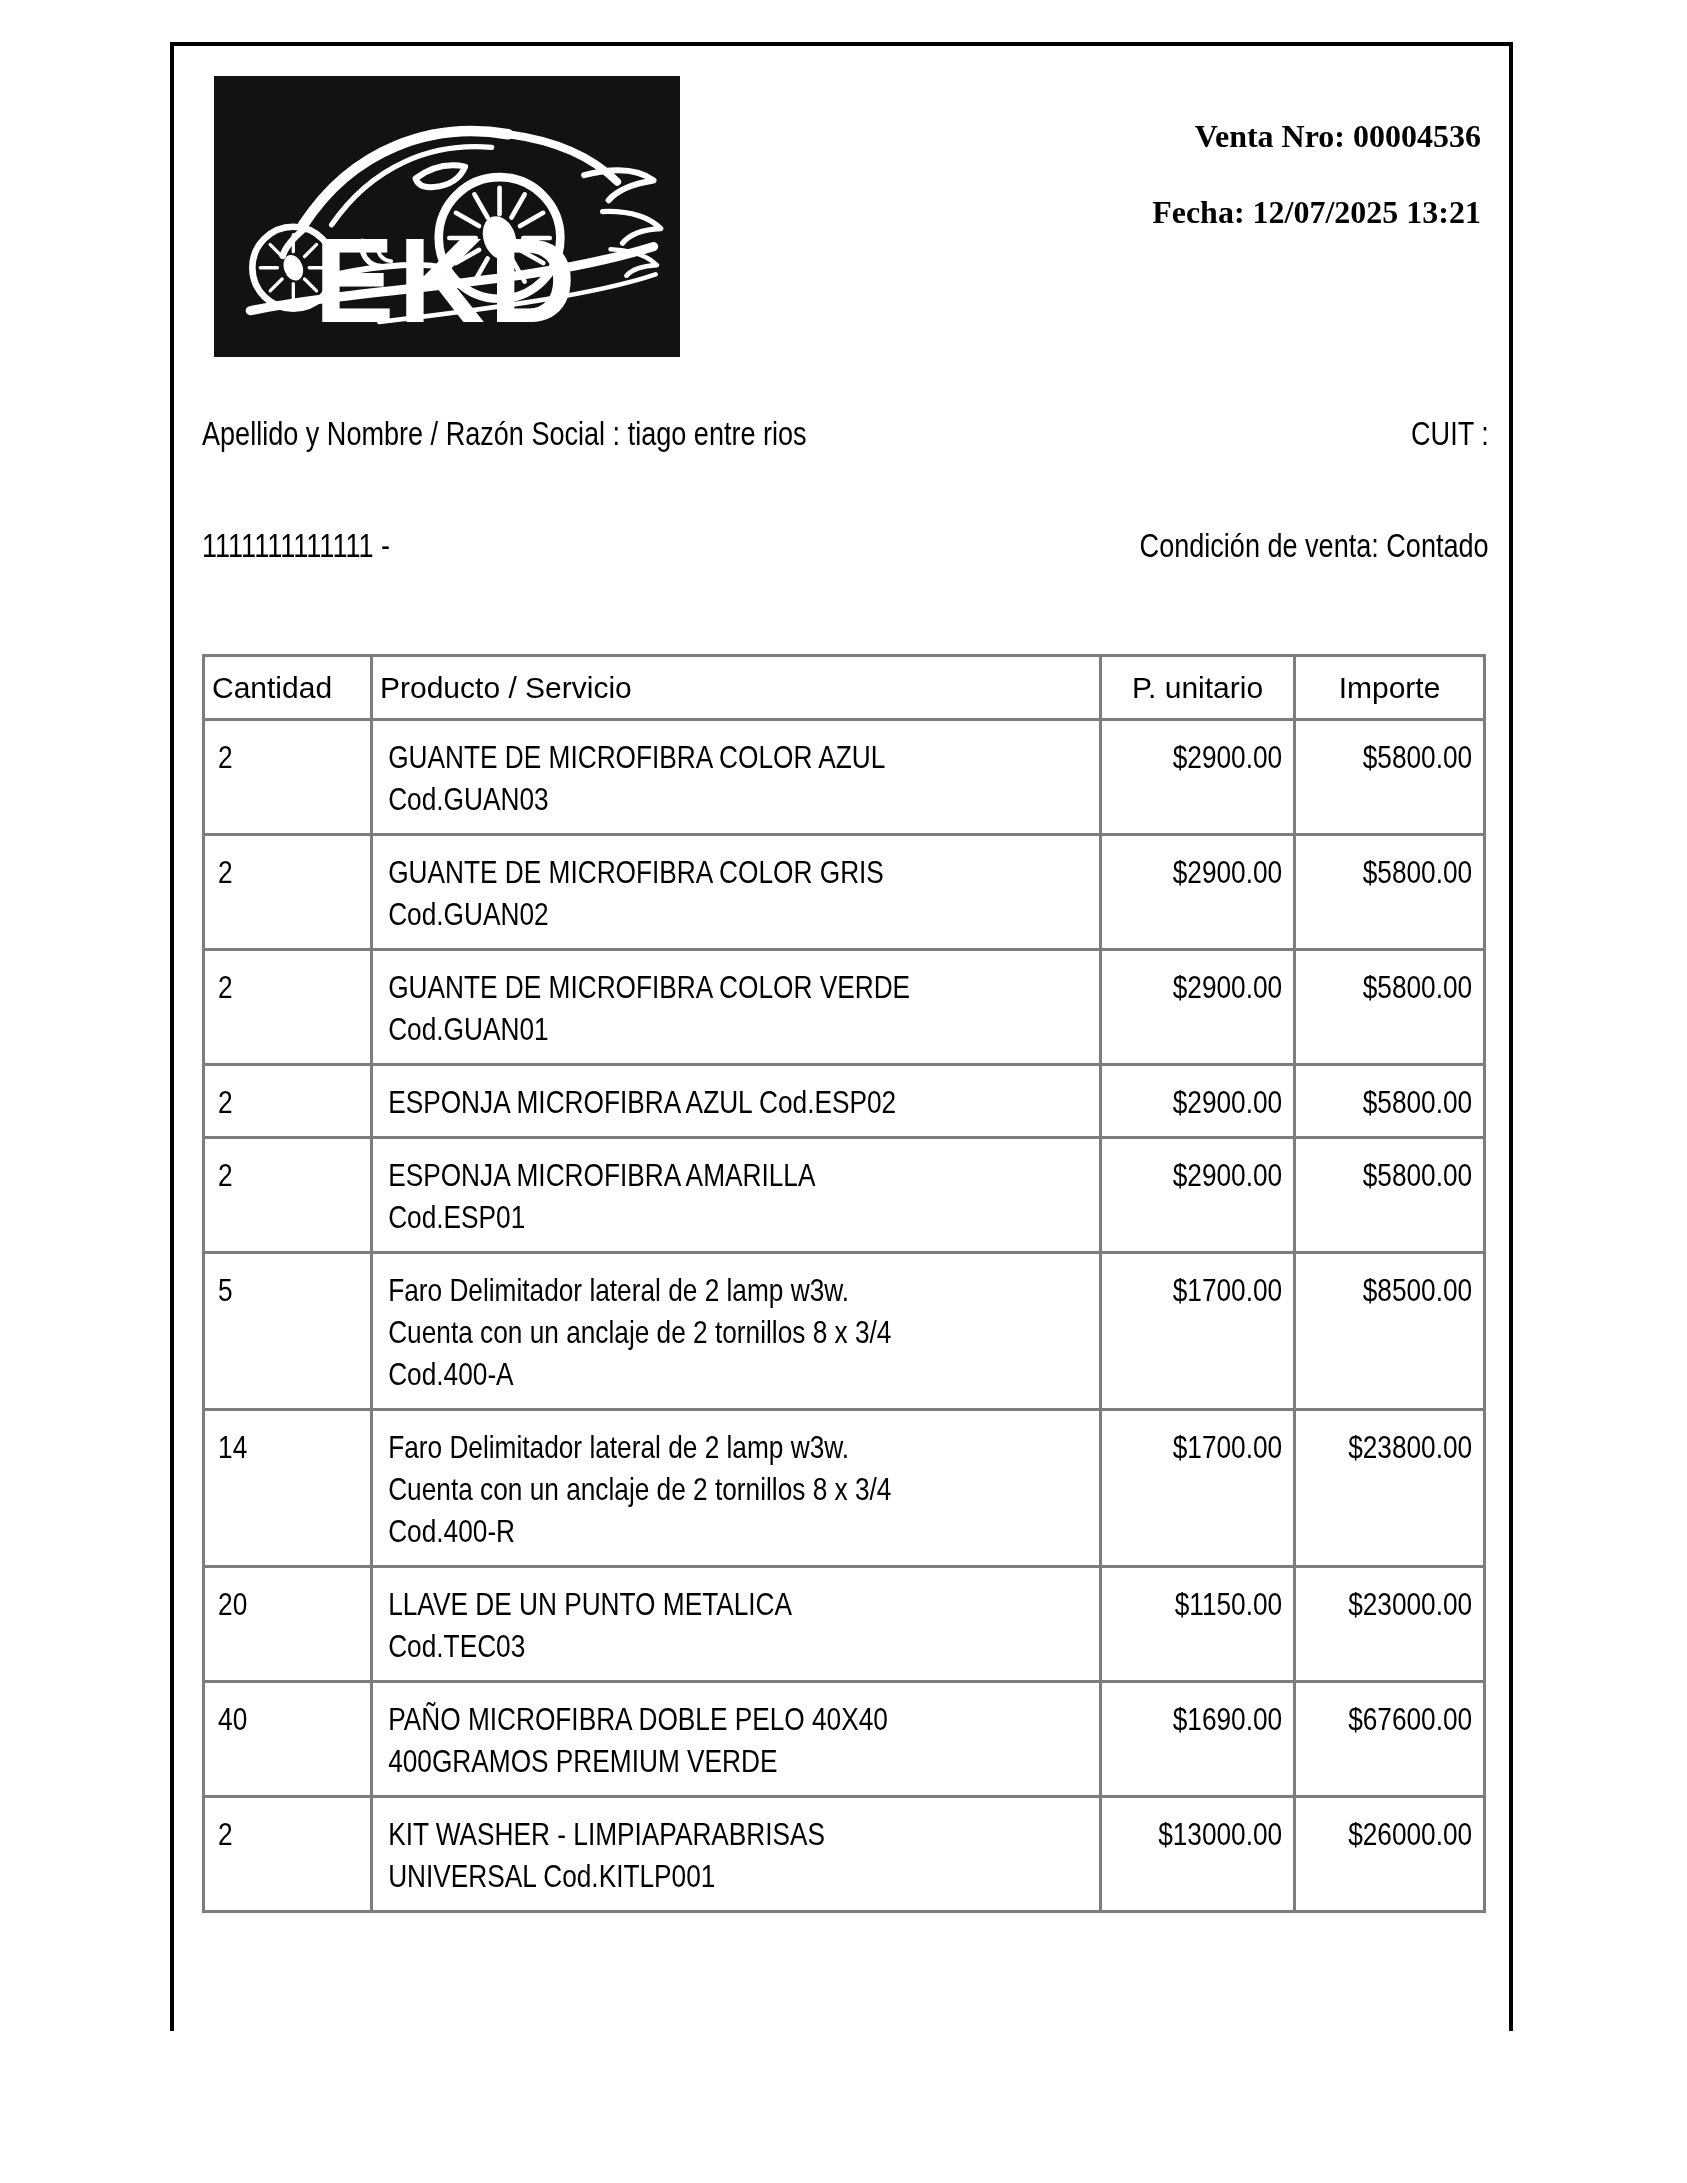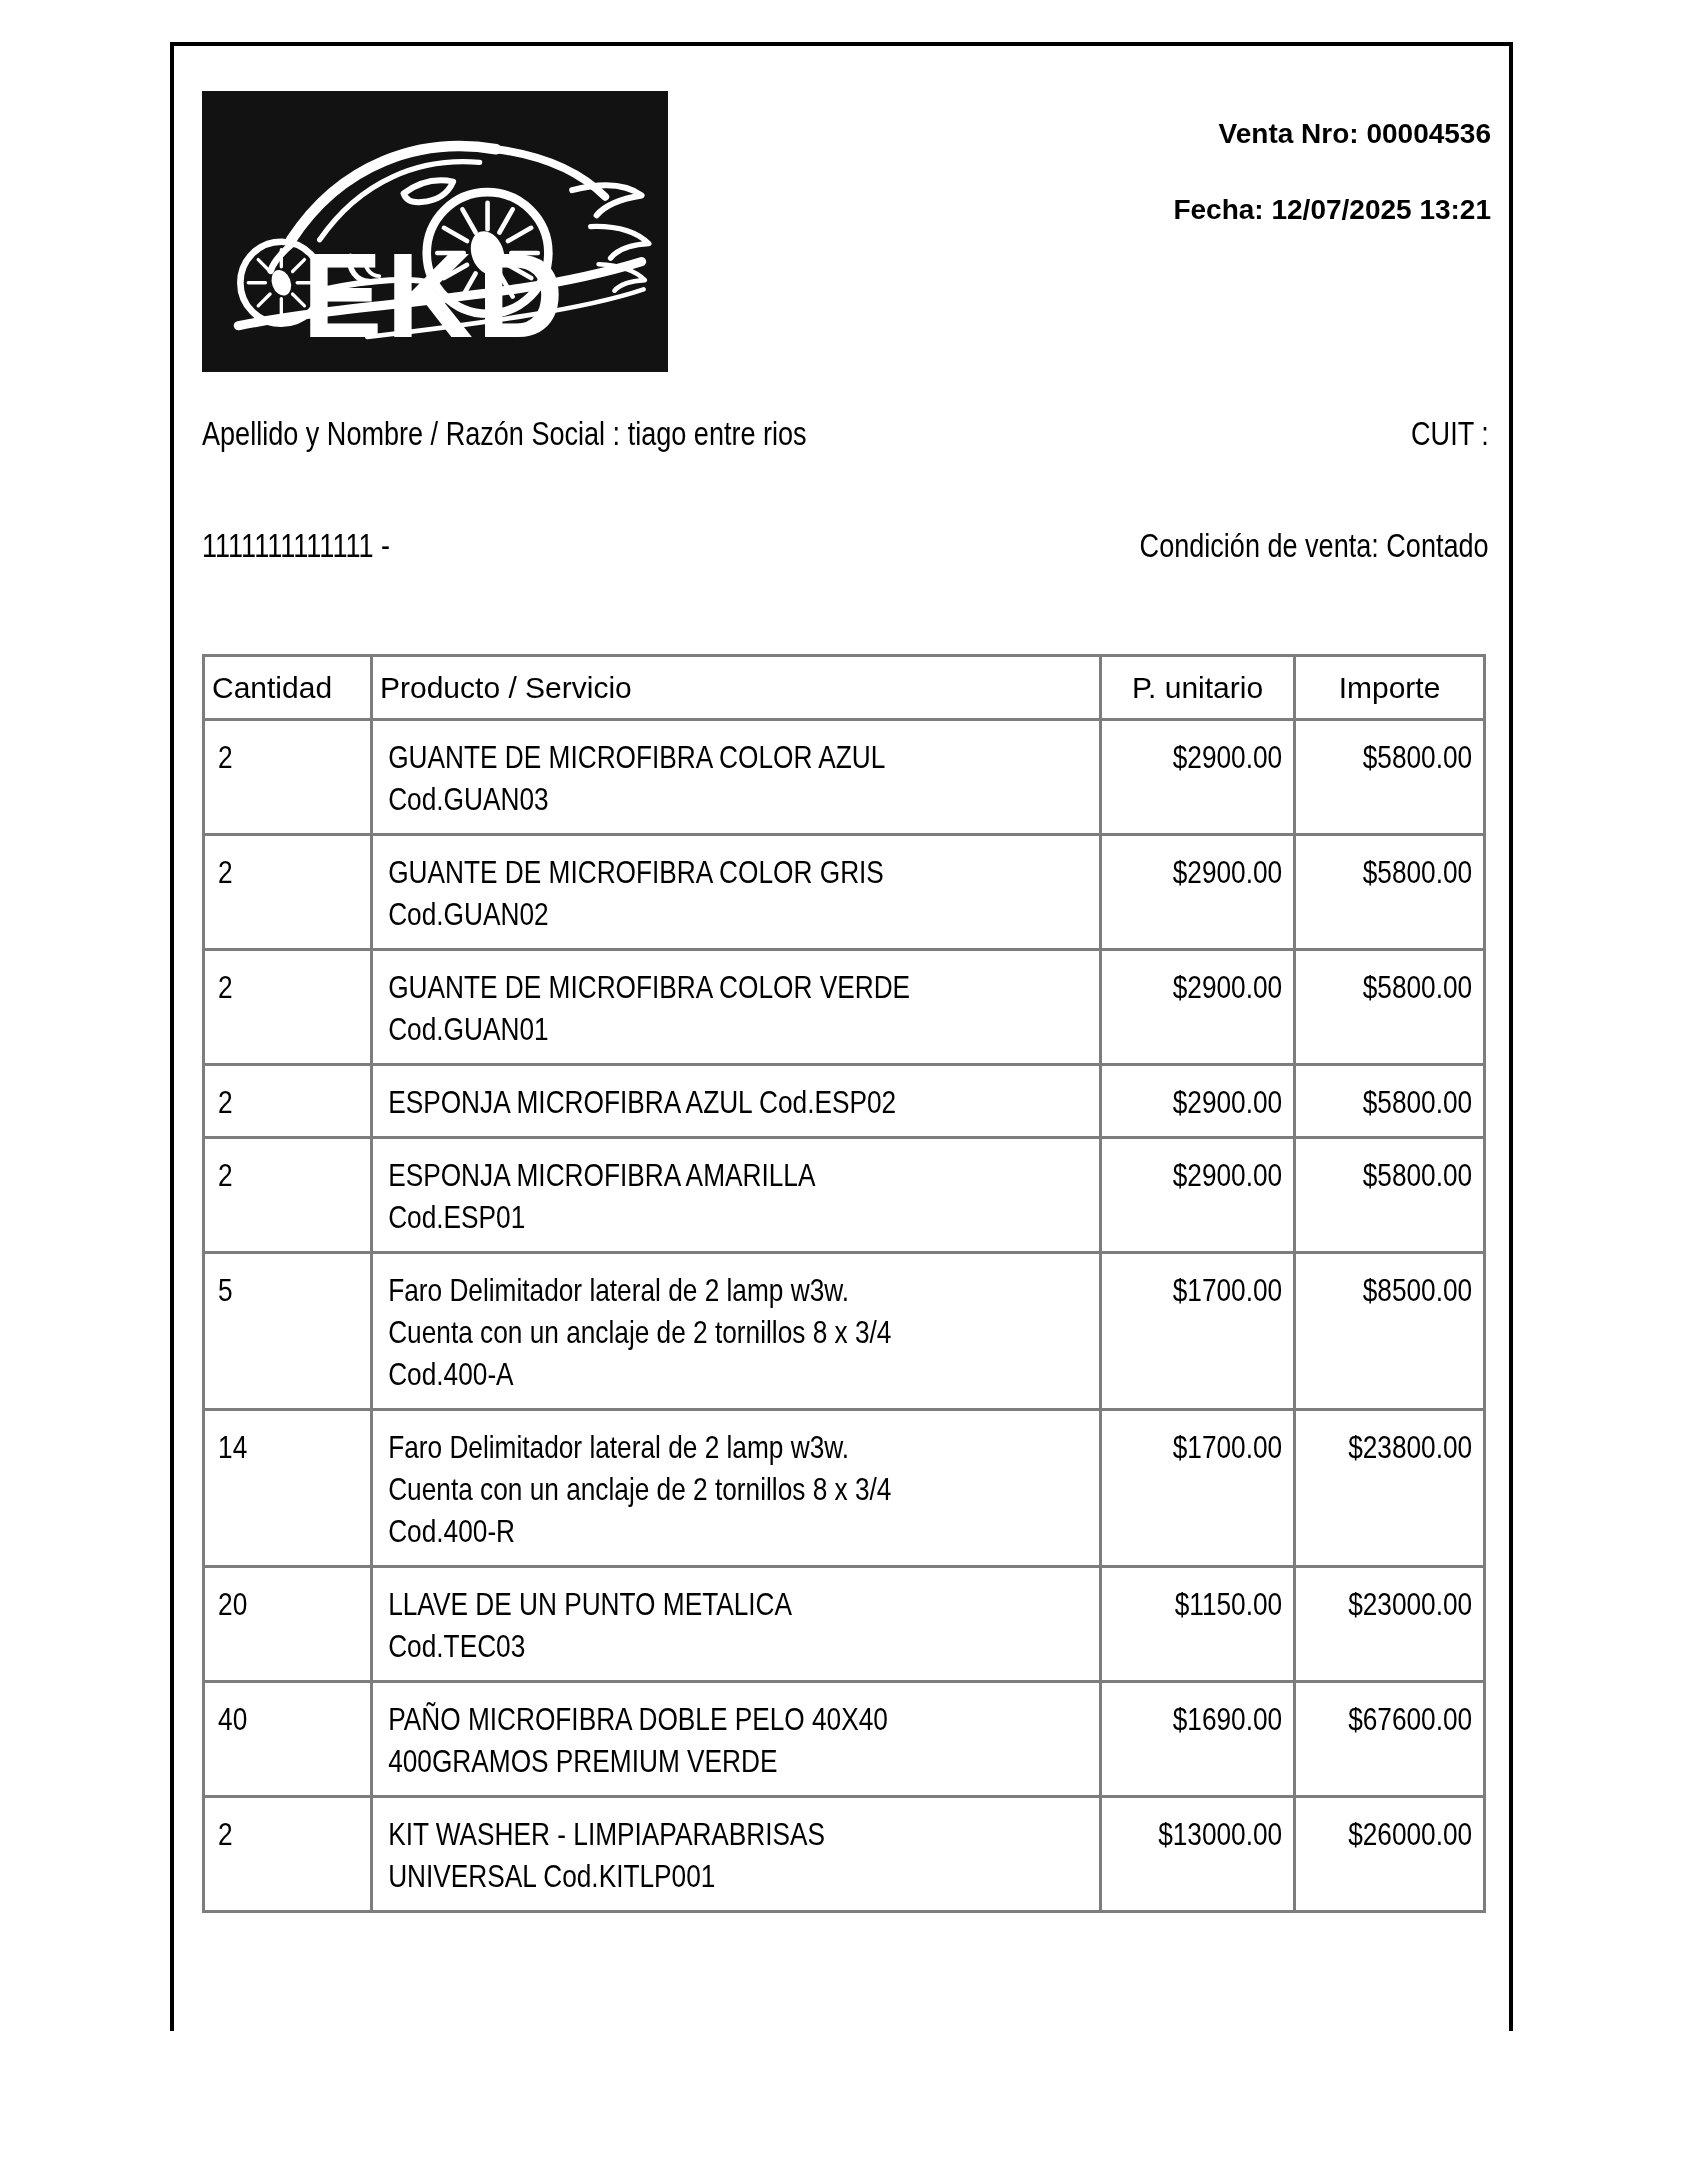--- a/index.html
+++ b/index.html
@@ -7,28 +7,28 @@
     position:relative;width:1687px;height:2183px;background:#ffffff;
     font-family:"Liberation Sans",sans-serif;color:#000;overflow:hidden;
   }
   
   .frame{
     position:absolute;left:170px;top:42px;width:1343px;height:1989px;
     border-top:4px solid #000;border-left:4px solid #000;border-right:4px solid #000;
     box-sizing:border-box;
   }
   
-  .logo-box{position:absolute;left:202px;top:76px;width:466px;height:281px;background:#4d7c0f;margin-top:15px;}
+  .logo-box{position:absolute;left:214px;top:76px;width:466px;height:281px;background:#4d7c0f;}
   .logo-box svg{position:absolute;left:0;top:0;width:100%;height:100%;display:block;}
   .logo-text{
     position:absolute;left:0;right:0;bottom:17px;text-align:center;
     font-weight:bold;font-size:120px;line-height:1;color:#fff;letter-spacing:4px;
   }
   
-  .hdr{position:absolute;right:196px;font-weight:bold;font-size:28px;white-space:nowrap;}
+  .hdr{position:absolute;right:206px;font-weight:bold;font-size:32px;white-space:nowrap;font-family:Liberation Serif, serif;}
   .hdr.venta{top:118px;}
   .hdr.fecha{top:194px;}
   
   .cnd{display:block;transform:scaleX(.82);}
   .cnd.l{transform-origin:0 0;}
   .cnd.r{transform-origin:100% 0;text-align:right;}
   
   .cust{position:absolute;font-size:33px;white-space:nowrap;}
   .cust.name{left:202px;top:415px;}
   .cust.cuitlab{right:198px;top:415px;}

